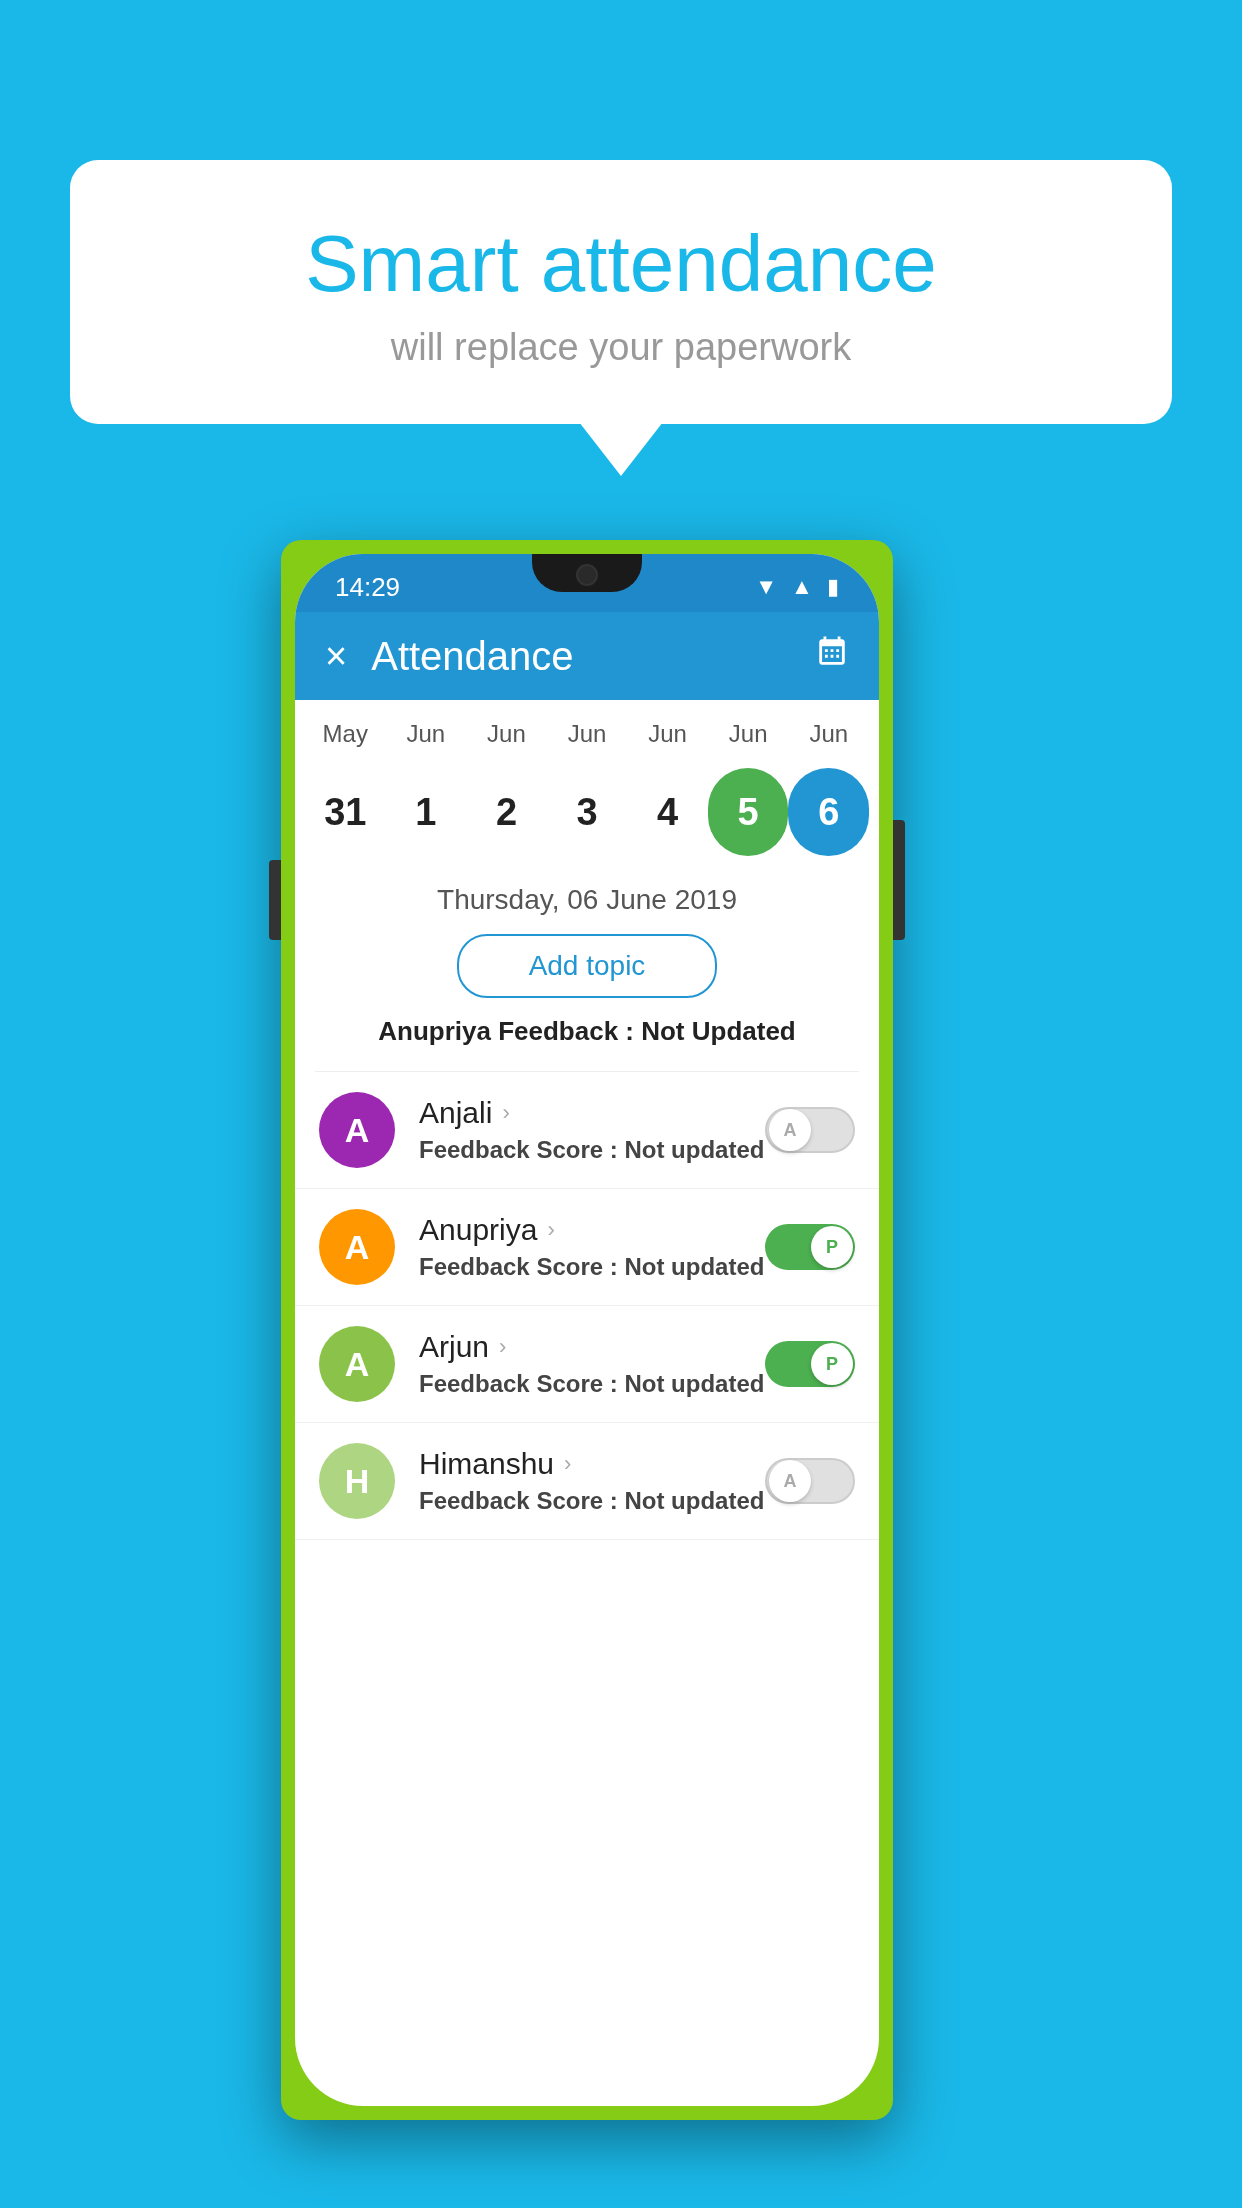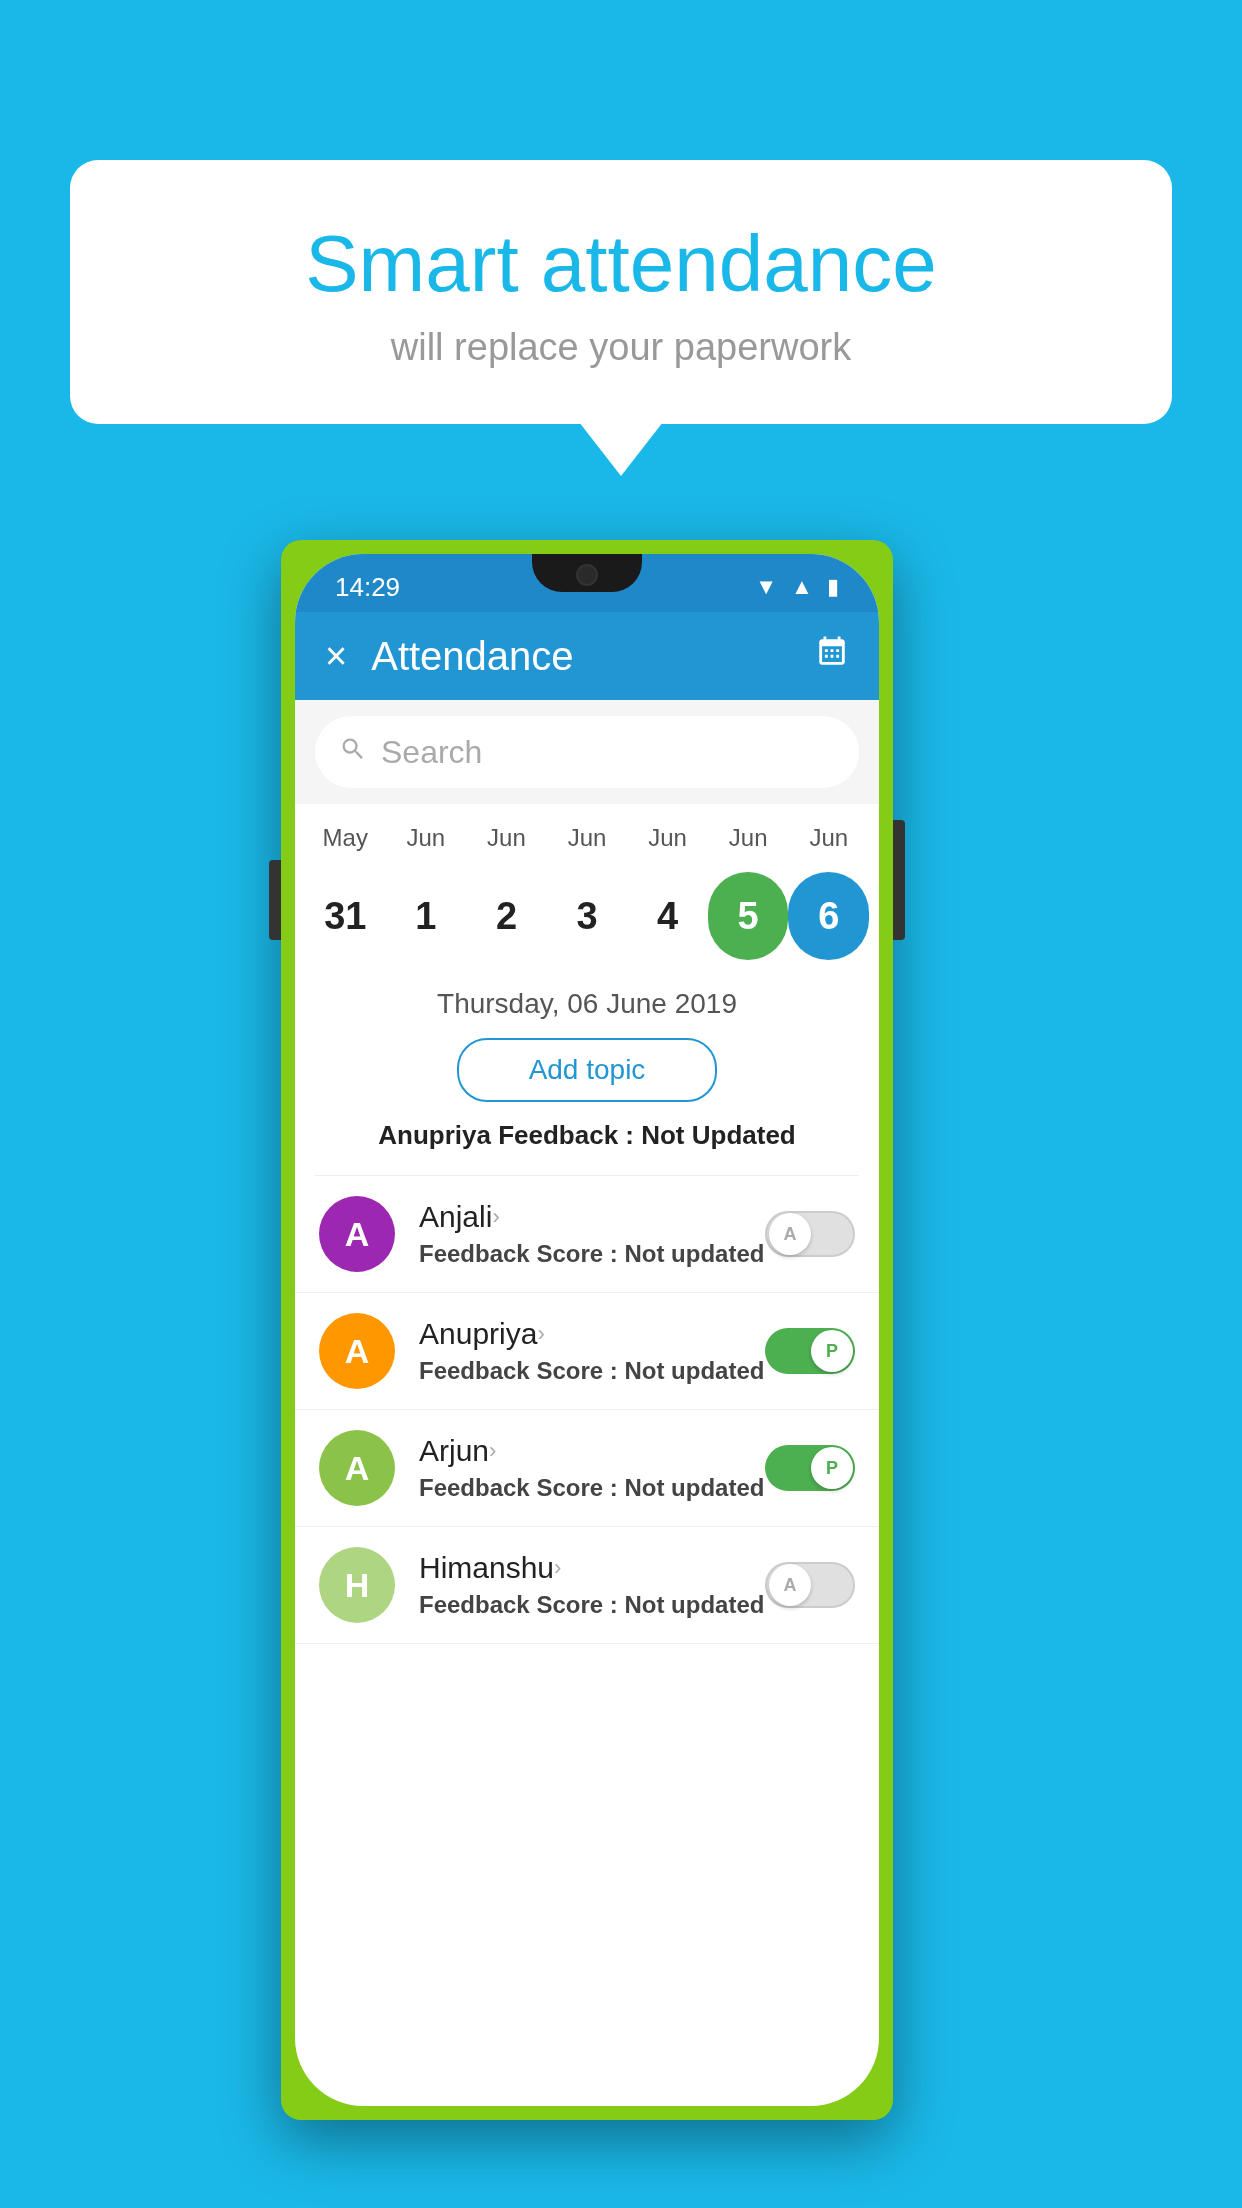--- a/index.html
+++ b/index.html
@@ -315,20 +315,21 @@
 
     .student-info {
       flex: 1;
     }
     .student-name {
       font-size: 30px;
       color: #222;
       font-weight: 500;
       display: flex;
       align-items: center;
+      gap: 10px;
       margin-bottom: 6px;
     }
     .student-name .chevron {
       font-size: 22px;
       color: #aaa;
     }
     .student-feedback {
       font-size: 24px;
       color: #888;
     }
@@ -411,30 +412,20 @@
       <div class="app-header">
         <span class="header-close">×</span>
         <span class="header-title">Attendance</span>
         <span class="header-calendar">
           <svg width="34" height="34" viewBox="0 0 24 24" fill="white">
             <path d="M19 3h-1V1h-2v2H8V1H6v2H5C3.9 3 3 3.9 3 5v14c0 1.1.9 2 2 2h14c1.1 0 2-.9 2-2V5c0-1.1-.9-2-2-2zm0 16H5V8h14v11zM9 10H7v2h2v-2zm4 0h-2v2h2v-2zm4 0h-2v2h2v-2zm-8 4H7v2h2v-2zm4 0h-2v2h2v-2zm4 0h-2v2h2v-2z"></path>
           </svg>
         </span>
       </div>
 
-      <div class="search-container">
-        <div class="search-wrapper">
-          <span class="search-icon-wrap">
-            <svg width="28" height="28" viewBox="0 0 24 24" fill="#aaa">
-              <path d="M15.5 14h-.79l-.28-.27A6.47 6.47 0 0 0 16 9.5 6.5 6.5 0 1 0 9.5 16c1.61 0 3.09-.59 4.23-1.57l.27.28v.79l5 4.99L20.49 19l-4.99-5zm-6 0C7.01 14 5 11.99 5 9.5S7.01 5 9.5 5 14 7.01 14 9.5 11.99 14 9.5 14z"></path>
-            </svg>
-          </span>
-          <span class="search-text">Search</span>
-        </div>
-      </div>
 
       <div class="calendar-strip">
         <div class="month-row">
           <div class="month-cell">May</div>
           <div class="month-cell">Jun</div>
           <div class="month-cell">Jun</div>
           <div class="month-cell">Jun</div>
           <div class="month-cell">Jun</div>
           <div class="month-cell">Jun</div>
           <div class="month-cell">Jun</div>

